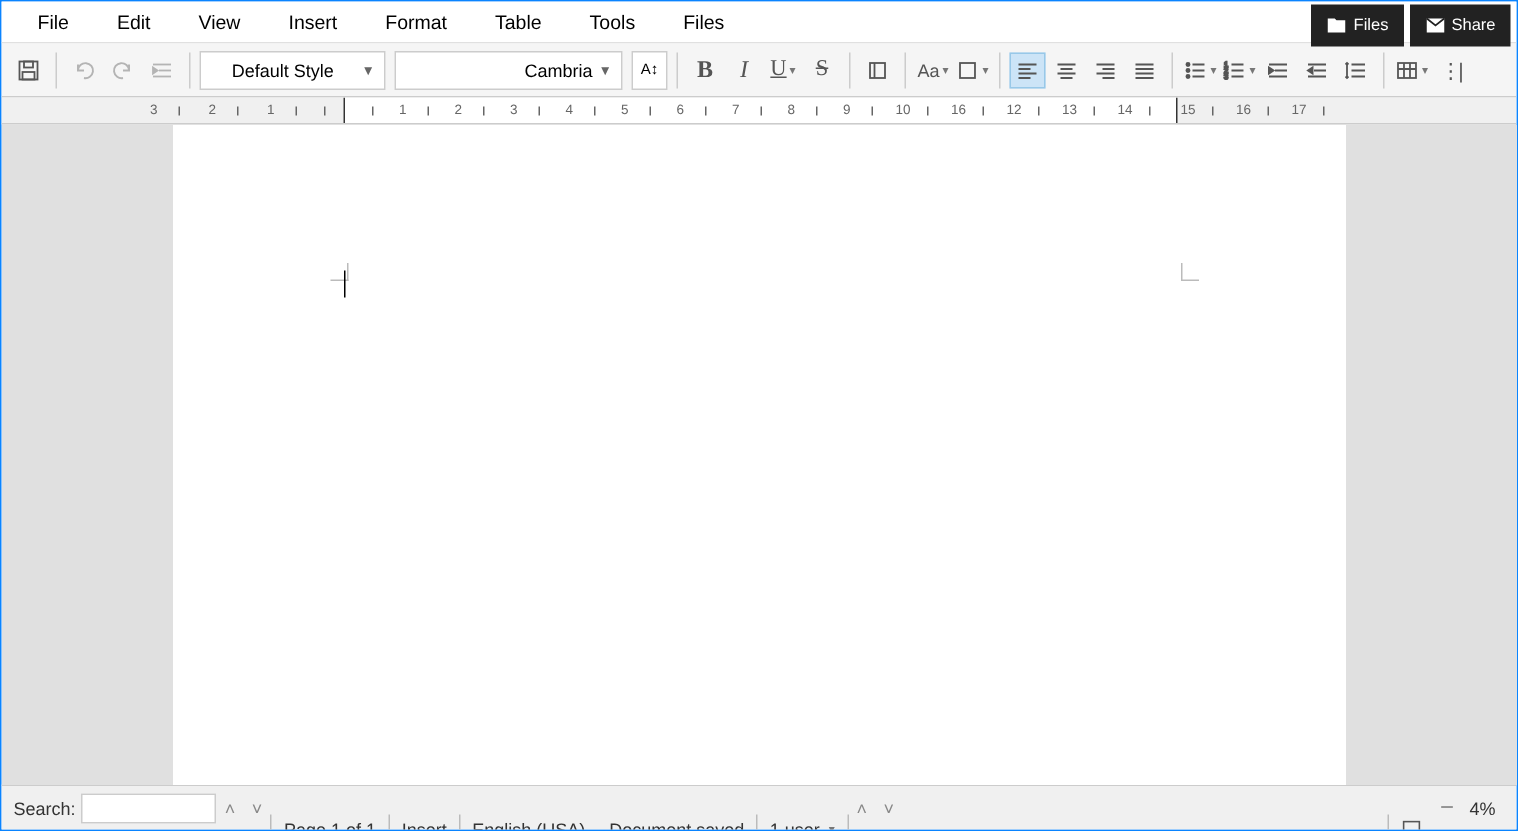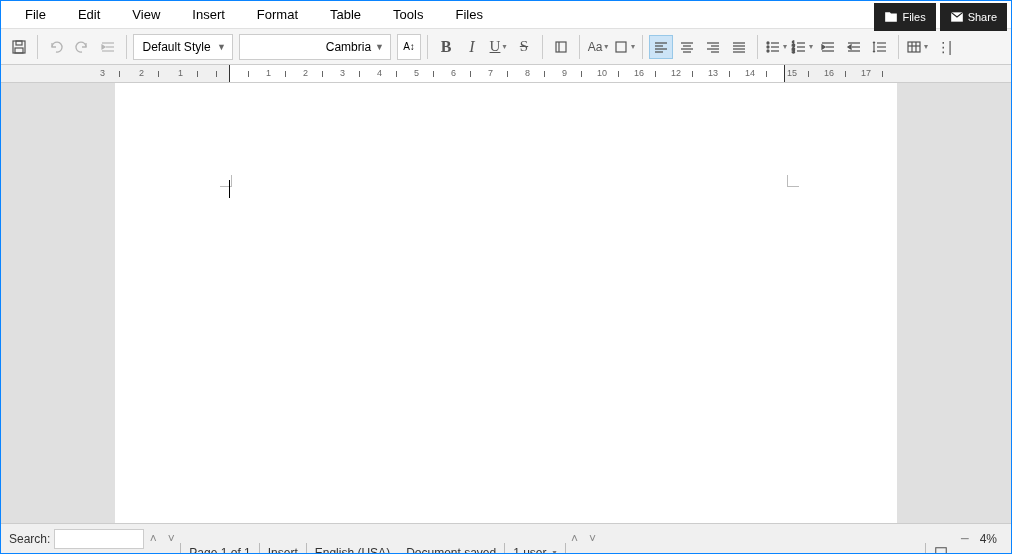--- a/index.html
+++ b/index.html
@@ -99,21 +99,21 @@
   <div class="tool-btn disabled">
     <svg viewBox="0 0 16 16" stroke="#555" stroke-width="1.2" fill="none">
         <line x1="2" y1="4" x2="14" y2="4"></line>
         <line x1="6" y1="8" x2="14" y2="8"></line>
         <line x1="2" y1="12" x2="14" y2="12"></line>
         <path d="M2 6l3 2-3 2z" fill="#555"></path>
       </svg>
   </div>
   <div class="sep"></div>
 
-  <div class="dropdown" style="width:100px">
+  <div class="dropdown" style="width:124px">
     <span style="flex:1;text-align:center">Default Style</span>
     <span class="dd-arrow">▼</span>
   </div>
 
   <div class="dropdown" style="width:152px;margin-left:4px">
     <span style="flex:1;text-align:right">Cambria</span>
     <span class="dd-arrow">▼</span>
   </div>
 
   <div class="fontsize-btn" style="margin-left:4px">

